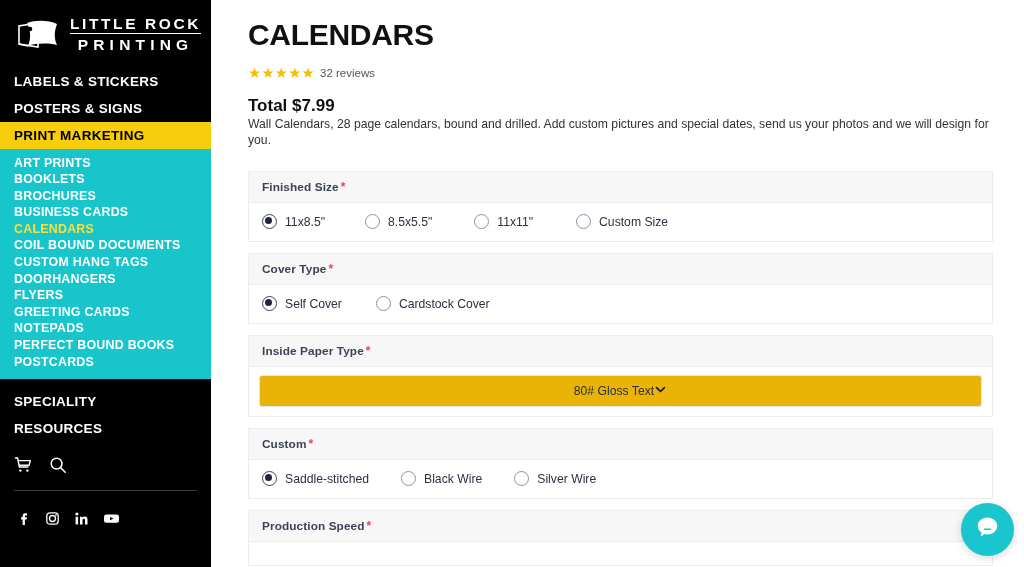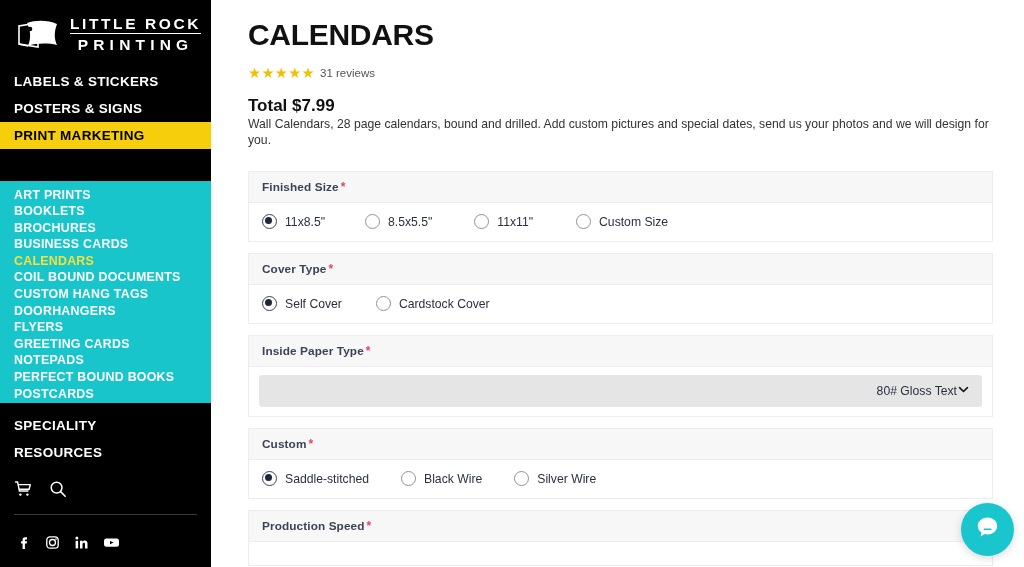--- a/index.html
+++ b/index.html
@@ -48,22 +48,21 @@
     padding: 6px 0 6px 14px;
     line-height: 15px;
     cursor: pointer;
   }
   .nav-main-item.active {
     background: #F7CE0B;
     color: #000000;
   }
   .submenu {
     background: #17C5CB;
-    padding: 6px 0 0 14px;
-    margin-top: 32px;
+    padding: 6px 0 8px 14px;
   }
   .sub-item {
     display: block;
     color: #ffffff;
     font-size: 12.4px;
     font-weight: 600;
     letter-spacing: 0.25px;
     line-height: 15.6px;
     padding: 0.5px 0;
     cursor: pointer;
@@ -169,23 +168,23 @@
     margin-left: 8px; white-space: nowrap;
   }
   .sel-wrap {
     padding: 8px 10px 9px 10px;
   }
   .select-box {
     border: 1px solid #E6E6EA;
     border-radius: 3px;
     height: 32px;
     display: flex; align-items: center;
-    justify-content: flex-end;
+    justify-content: center;
     padding: 0 11px 0 11px;
-    background: #e5e5e5;
+    background: #eab308;
     cursor: pointer;
   }
   .select-value { font-size: 12.2px; color: #2B3040; }
   .chev { display: block; }
 
   
   .chat-widget {
     position: absolute;
     right: 10px; bottom: 11px;
     width: 53px; height: 53px;
@@ -294,21 +293,21 @@
 
     <div class="sb-footnote"></div>
   </aside>
 
   <main class="main">
 
     <h1 class="page-title">CALENDARS</h1>
 
     <div class="rating-row">
       <span class="stars">★★★★★</span>
-      <span class="reviews-count">31 reviews</span>
+      <span class="reviews-count">32 reviews</span>
     </div>
 
     <div class="total-line">Total $7.99</div>
 
     <p class="desc">Wall Calendars, 28 page calendars, bound and drilled. Add custom pictures and special dates, send us your photos and we will design for you.</p>
 
     <div class="options">
 
       <section class="opt-card">
         <div class="opt-head">

